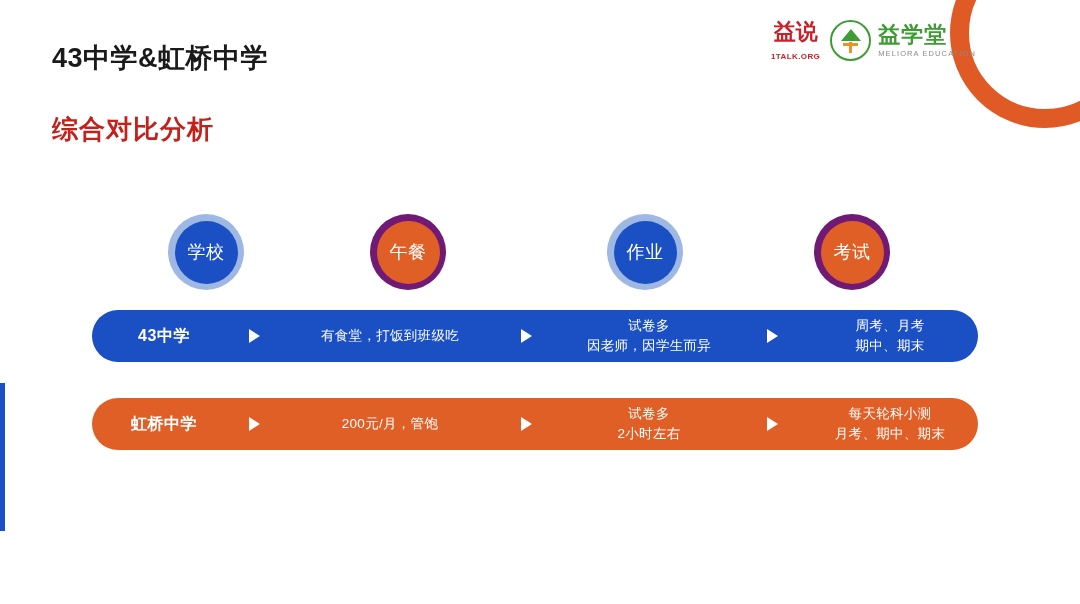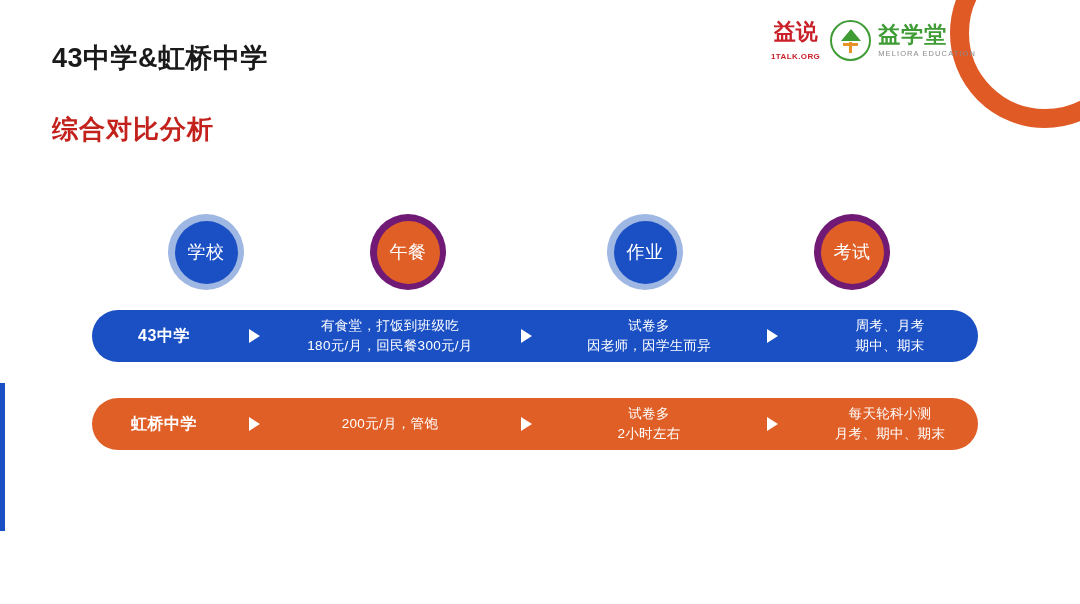--- a/index.html
+++ b/index.html
@@ -215,21 +215,20 @@
     <div class="inner">考试</div>
   </div>
 
   <div class="bar blue" style="top:310px;">
     <div class="school">43中学</div>
     <div class="arrow">
         <b></b>
       </div>
     <div class="cell c1">
       <span>有食堂，打饭到班级吃</span>
-      <span>180元/月，回民餐300元/月</span>
     </div>
     <div class="arrow">
         <b></b>
       </div>
     <div class="cell c2">
       <span>试卷多</span>
       <span>因老师，因学生而异</span>
     </div>
     <div class="arrow">
         <b></b>

